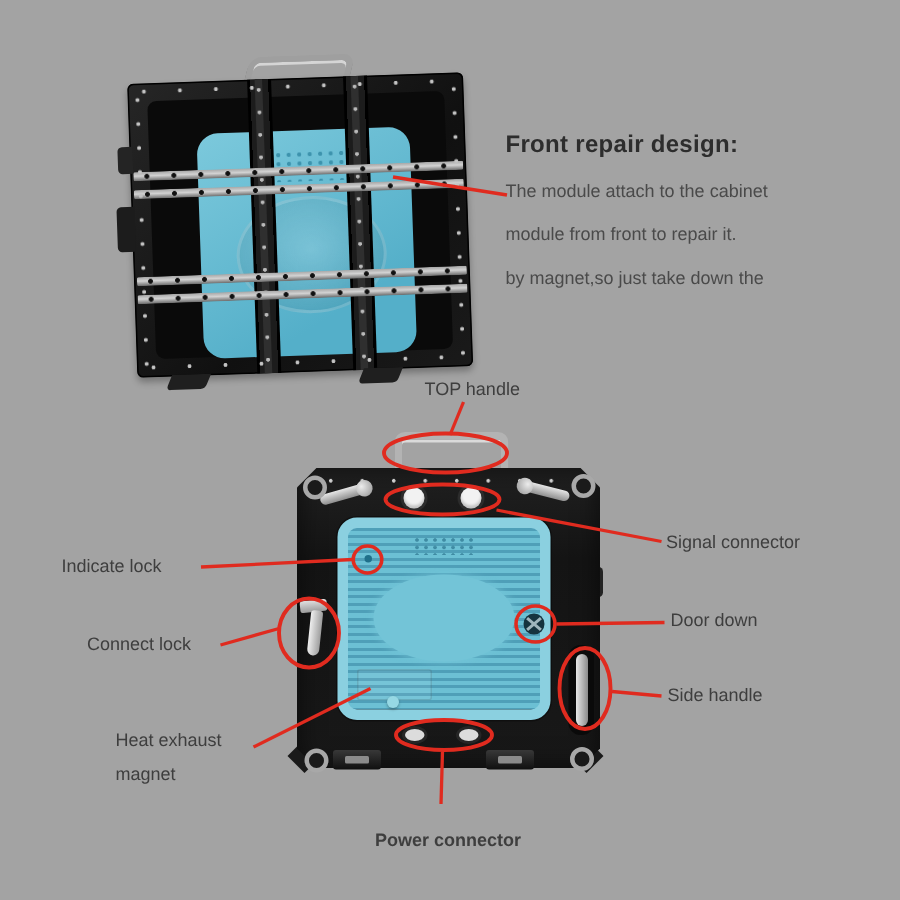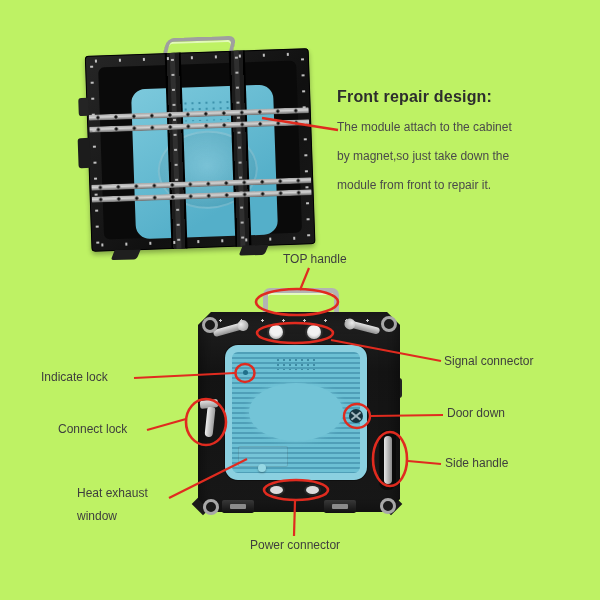--- a/index.html
+++ b/index.html
@@ -1,16 +1,16 @@
 <!DOCTYPE html>
 <html><head>
 <meta charset="utf-8">
 <style>
   html,body{margin:0;padding:0;background:#fff;}
-  .canvas{position:relative;width:600px;height:600px;background:#bef264;overflow:hidden;
+  .canvas{position:relative;width:600px;height:600px;background:#a3a3a3;overflow:hidden;
           font-family:"Liberation Sans",sans-serif;}
 
   
   .front-photo{position:absolute;left:85px;top:36px;width:230px;height:222px;transform:rotate(-2deg);}
   .f-handle{position:absolute;left:82px;top:1px;width:62px;height:22px;border:4px solid #9f9f9f;
             border-bottom:none;border-radius:8px 8px 0 0;transform:skewX(-16deg);
             box-shadow:inset 0 2px 0 rgba(255,255,255,.55),0 1px 0 #6e6e6e;}
   .f-frame{position:absolute;left:3px;top:16px;width:224px;height:196px;border-radius:4px;
            background:linear-gradient(135deg,#262626,#101010 60%,#1a1a1a);
            box-shadow:0 3px 5px rgba(0,0,0,.30), inset 0 0 0 1px #000;}
@@ -127,21 +127,21 @@
   
   .overlay{position:absolute;left:0;top:0;width:600px;height:600px;z-index:10;pointer-events:none;}
   .label{position:absolute;font-size:12px;color:#3e3e3e;white-space:nowrap;z-index:11;}
   .lbl-top{left:283px;top:252px;}
   .lbl-signal{left:444px;top:354px;}
   .lbl-indicate{left:41px;top:370px;}
   .lbl-door{left:447px;top:406px;}
   .lbl-connect{left:58px;top:422px;}
   .lbl-side{left:445px;top:456px;}
   .lbl-heat{left:77px;top:482px;line-height:23px;}
-  .lbl-power{left:250px;top:538px;}
+  .lbl-power{left:250px;top:553px;font-weight:bold;}
 </style>
 </head>
 <body>
 
 <div class="canvas">
 
   <div class="front-photo">
     <div class="f-handle"></div>
     <div class="f-frame">
       <div class="f-recess"></div>
@@ -164,22 +164,22 @@
     <div class="f-tab"></div>
     <div class="f-tab2"></div>
     <div class="f-foot f-foot1"></div>
     <div class="f-foot f-foot2"></div>
   </div>
 
   <div class="desc">
     <div class="desc-title">Front repair design:</div>
     <div class="desc-lines">
       <div class="desc-line">The module attach to the cabinet</div>
+      <div class="desc-line">module from front to repair it.</div>
       <div class="desc-line">by magnet,so just take down the</div>
-      <div class="desc-line">module from front to repair it.</div>
     </div>
   </div>
 
   <div class="back-photo">
     <div class="b-handle"></div>
     <div class="b-frame"></div>
     <div class="b-dots"></div>
     <div class="latch latch-l"></div>
     <div class="latch latch-r"></div>
     <div class="ring ring-tl"></div>
@@ -233,17 +233,17 @@
   </svg>
 
   <div class="label lbl-top">TOP handle</div>
   <div class="label lbl-signal">Signal connector</div>
   <div class="label lbl-indicate">Indicate lock</div>
   <div class="label lbl-door">Door down</div>
   <div class="label lbl-connect">Connect lock</div>
   <div class="label lbl-side">Side handle</div>
   <div class="label lbl-heat">
     <div>Heat exhaust</div>
-    <div>window</div>
+    <div>magnet</div>
   </div>
   <div class="label lbl-power">Power connector</div>
 
 </div>
 
 </body></html>

